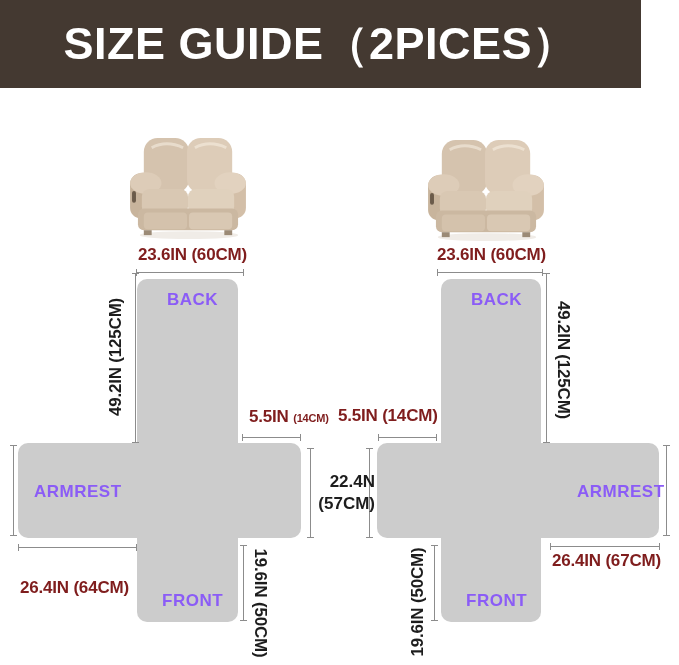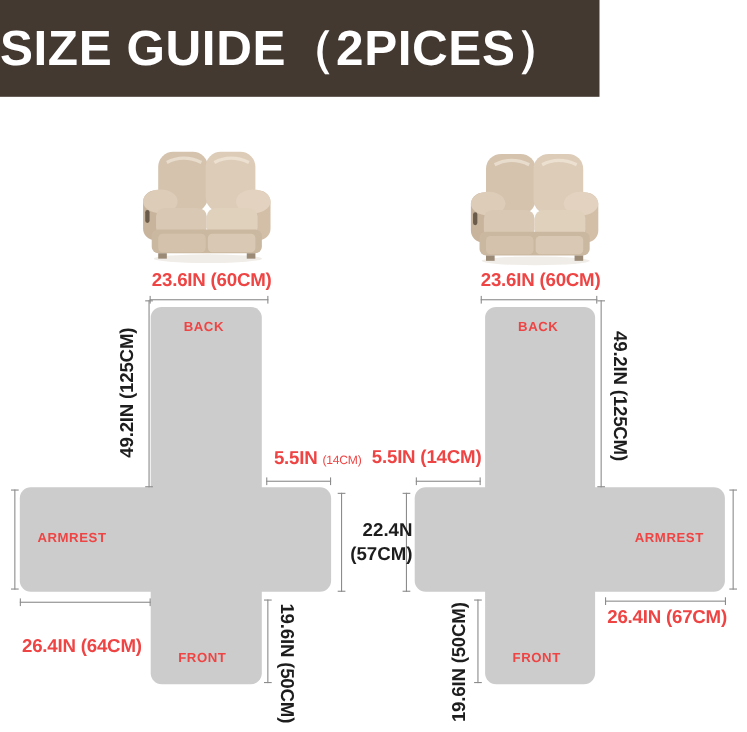--- a/index.html
+++ b/index.html
@@ -2,39 +2,39 @@
 <html><head>
 <meta charset="utf-8">
 <style>
   html,body{margin:0;padding:0;background:#ffffff;}
   #canvas{
     position:relative;width:679px;height:665px;background:#ffffff;overflow:hidden;
     font-family:"Liberation Sans","DejaVu Sans",sans-serif;
   }
   
   .header{
-    position:absolute;left:0;top:0;width:545px;height:88px;background:#443931;
-    display:flex;align-items:center;justify-content:flex-start;
+    position:absolute;left:0;top:0;width:641px;height:88px;background:#443931;
+    display:flex;align-items:center;justify-content:center;
   }
   .header .title{
     color:#ffffff;font-size:45px;font-weight:800;letter-spacing:0.5px;white-space:nowrap;
   }
   
   .piece{position:absolute;background:#cccccc;border-radius:10px;}
   
   .part{
-    position:absolute;color:#ef4444;font-size:12px;font-weight:700;letter-spacing:0.5px;
+    position:absolute;color:#8b5cf6;font-size:17px;font-weight:700;letter-spacing:0.5px;
     white-space:nowrap;
   }
   
   .meas{
-    position:absolute;color:#ef4444;font-size:17px;font-weight:700;letter-spacing:-0.2px;
+    position:absolute;color:#7f1d1d;font-size:17px;font-weight:700;letter-spacing:-0.2px;
     white-space:nowrap;
   }
-  .meas .sub{font-size:11px;font-weight:400;margin-top:44px;}
+  .meas .sub{font-size:11px;font-weight:700;margin-top:44px;}
   
   .hline{position:absolute;height:1px;background:#8c8c8c;}
   .hline::before,.hline::after{content:"";position:absolute;top:-3px;width:1px;height:7px;background:#8c8c8c;}
   .hline::before{left:0;}
   .hline::after{right:0;}
   .vline{position:absolute;width:1px;background:#8c8c8c;}
   .vline::before,.vline::after{content:"";position:absolute;left:-3px;width:7px;height:1px;background:#8c8c8c;}
   .vline::before{top:0;}
   .vline::after{bottom:0;}
   

